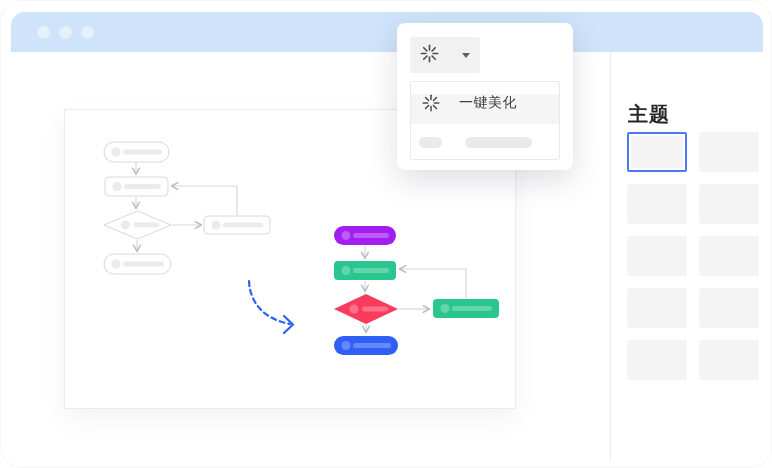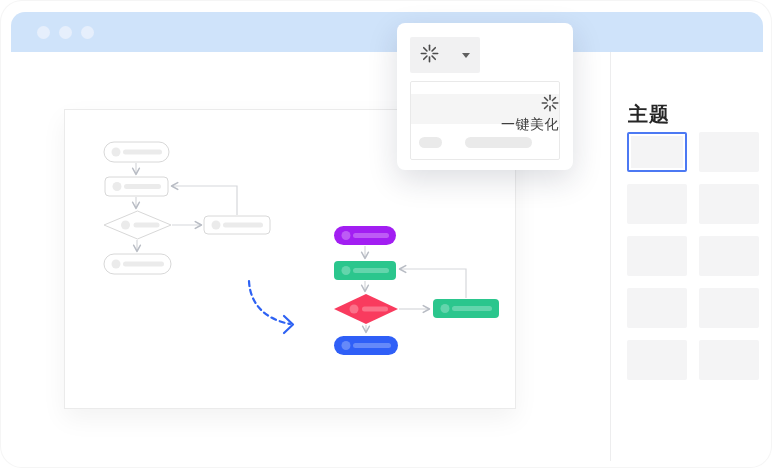--- a/index.html
+++ b/index.html
@@ -44,21 +44,21 @@
   }
   .caret-down {
     width:0; height:0; border-left:4px solid transparent; border-right:4px solid transparent;
     border-top:5px solid #606060;
   }
   #beautify-menu {
     position:absolute; left:13px; top:58px; width:150px; height:79px;
     border:1px solid #E9E9E9; border-radius:2px; background:#fff; padding-top:12px;
   }
   #beautify-menu-item {
-    height:30px; background:#F5F5F5; display:flex; align-items:flex-end; padding-left:11px; cursor:pointer;flex-direction:column;
+    height:30px; background:#F5F5F5; display:flex; align-items:flex-start; padding-left:11px; cursor:pointer;
   }
   #beautify-menu-item .menu-label { margin-left:19px; font-size:14px; color:#3F3F3F; letter-spacing:0.5px; }
   #menu-placeholder-row { margin-top:13px; height:11px; position:relative; }
   .ph-pill { position:absolute; top:0; height:11px; background:#EAEAEA; border-radius:5.5px; }
   .ph-pill.small { left:8px; width:23px; }
   .ph-pill.long  { left:54px; width:67px; }
 </style>
 </head>
 <body>
 

